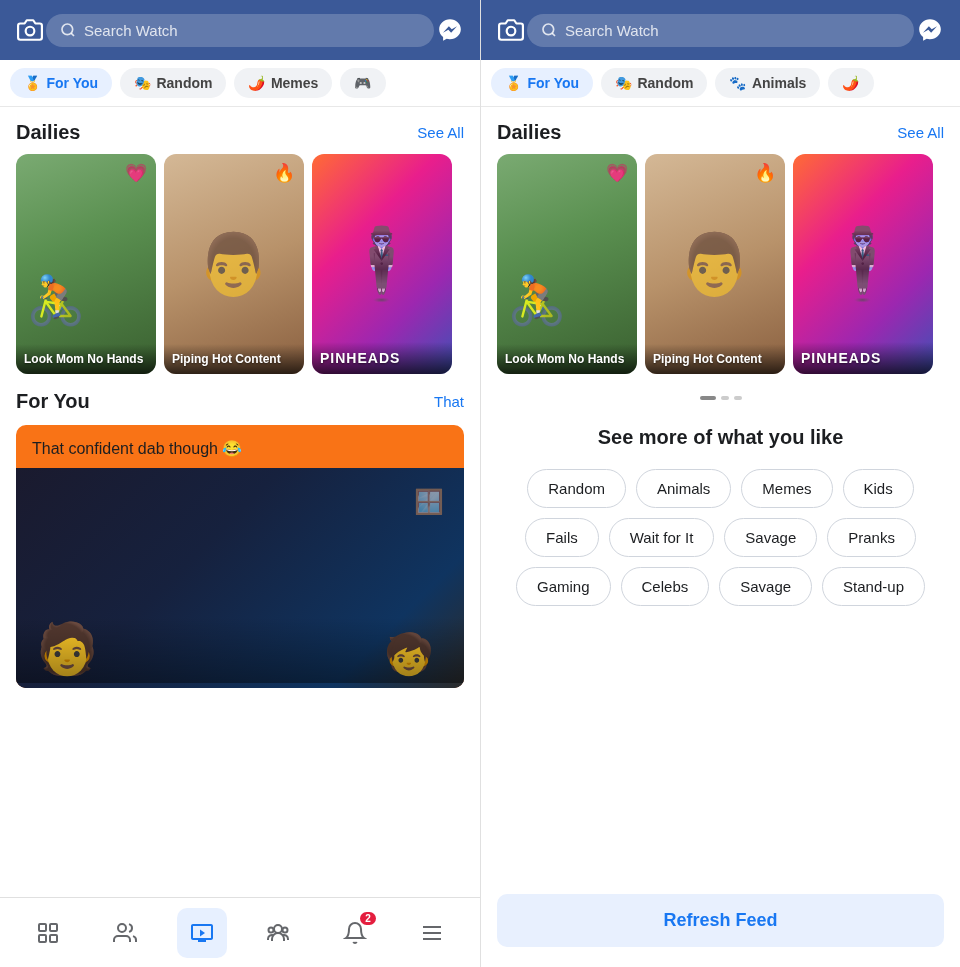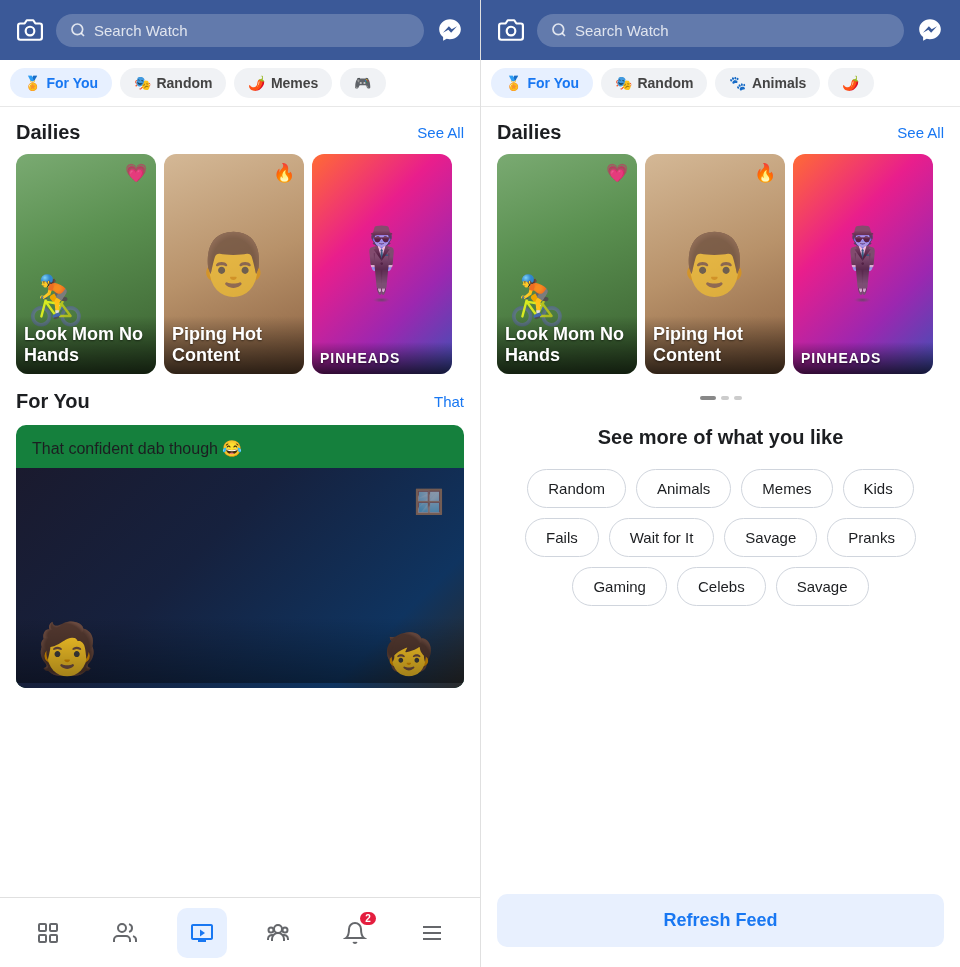--- a/index.html
+++ b/index.html
@@ -25,21 +25,20 @@
     .panel.right {
       border-left: 1px solid #e0e0e0;
     }
 
     
     .header {
       background: #3b5998;
       padding: 10px 14px;
       display: flex;
       align-items: center;
-      gap: 10px;
       height: 60px;
     }
     .camera-icon {
       width: 32px;
       height: 32px;
       color: white;
       flex-shrink: 0;
       display: flex; align-items: center; justify-content: center;
     }
     .search-bar {
@@ -133,21 +132,21 @@
       cursor: pointer;
     }
     .daily-card .card-label {
       position: absolute;
       bottom: 0;
       left: 0;
       right: 0;
       padding: 8px;
       background: linear-gradient(transparent, rgba(0,0,0,0.7));
       color: white;
-      font-size: 18px;
+      font-size: 12px;
       font-weight: 700;
       text-shadow: 0 1px 2px rgba(0,0,0,0.5);
     }
     .daily-card .card-badge {
       position: absolute;
       top: 8px;
       right: 8px;
       font-size: 18px;
     }
 
@@ -166,21 +165,21 @@
       font-weight: 700;
       color: #1c1e21;
     }
     .edit-link {
       color: #1877f2;
       font-size: 15px;
       font-weight: 500;
       cursor: pointer;
     }
     .video-post {
-      background: #15803d;
+      background: #f97316;
       border-radius: 10px;
       overflow: hidden;
     }
     .post-text {
       padding: 14px 16px 10px;
       font-size: 16px;
       color: #1c1e21;
     }
     .post-image {
       width: 100%;
@@ -522,16 +521,17 @@
         <div class="tag-chip">Animals</div>
         <div class="tag-chip">Memes</div>
         <div class="tag-chip">Kids</div>
         <div class="tag-chip">Fails</div>
         <div class="tag-chip">Wait for It</div>
         <div class="tag-chip">Savage</div>
         <div class="tag-chip">Pranks</div>
         <div class="tag-chip">Gaming</div>
         <div class="tag-chip">Celebs</div>
         <div class="tag-chip">Savage</div>
+        <div class="tag-chip">Stand-up</div>
       </div>
     <button class="refresh-btn">Refresh Feed</button>
   </div>
 </div>
 
 </body></html>

